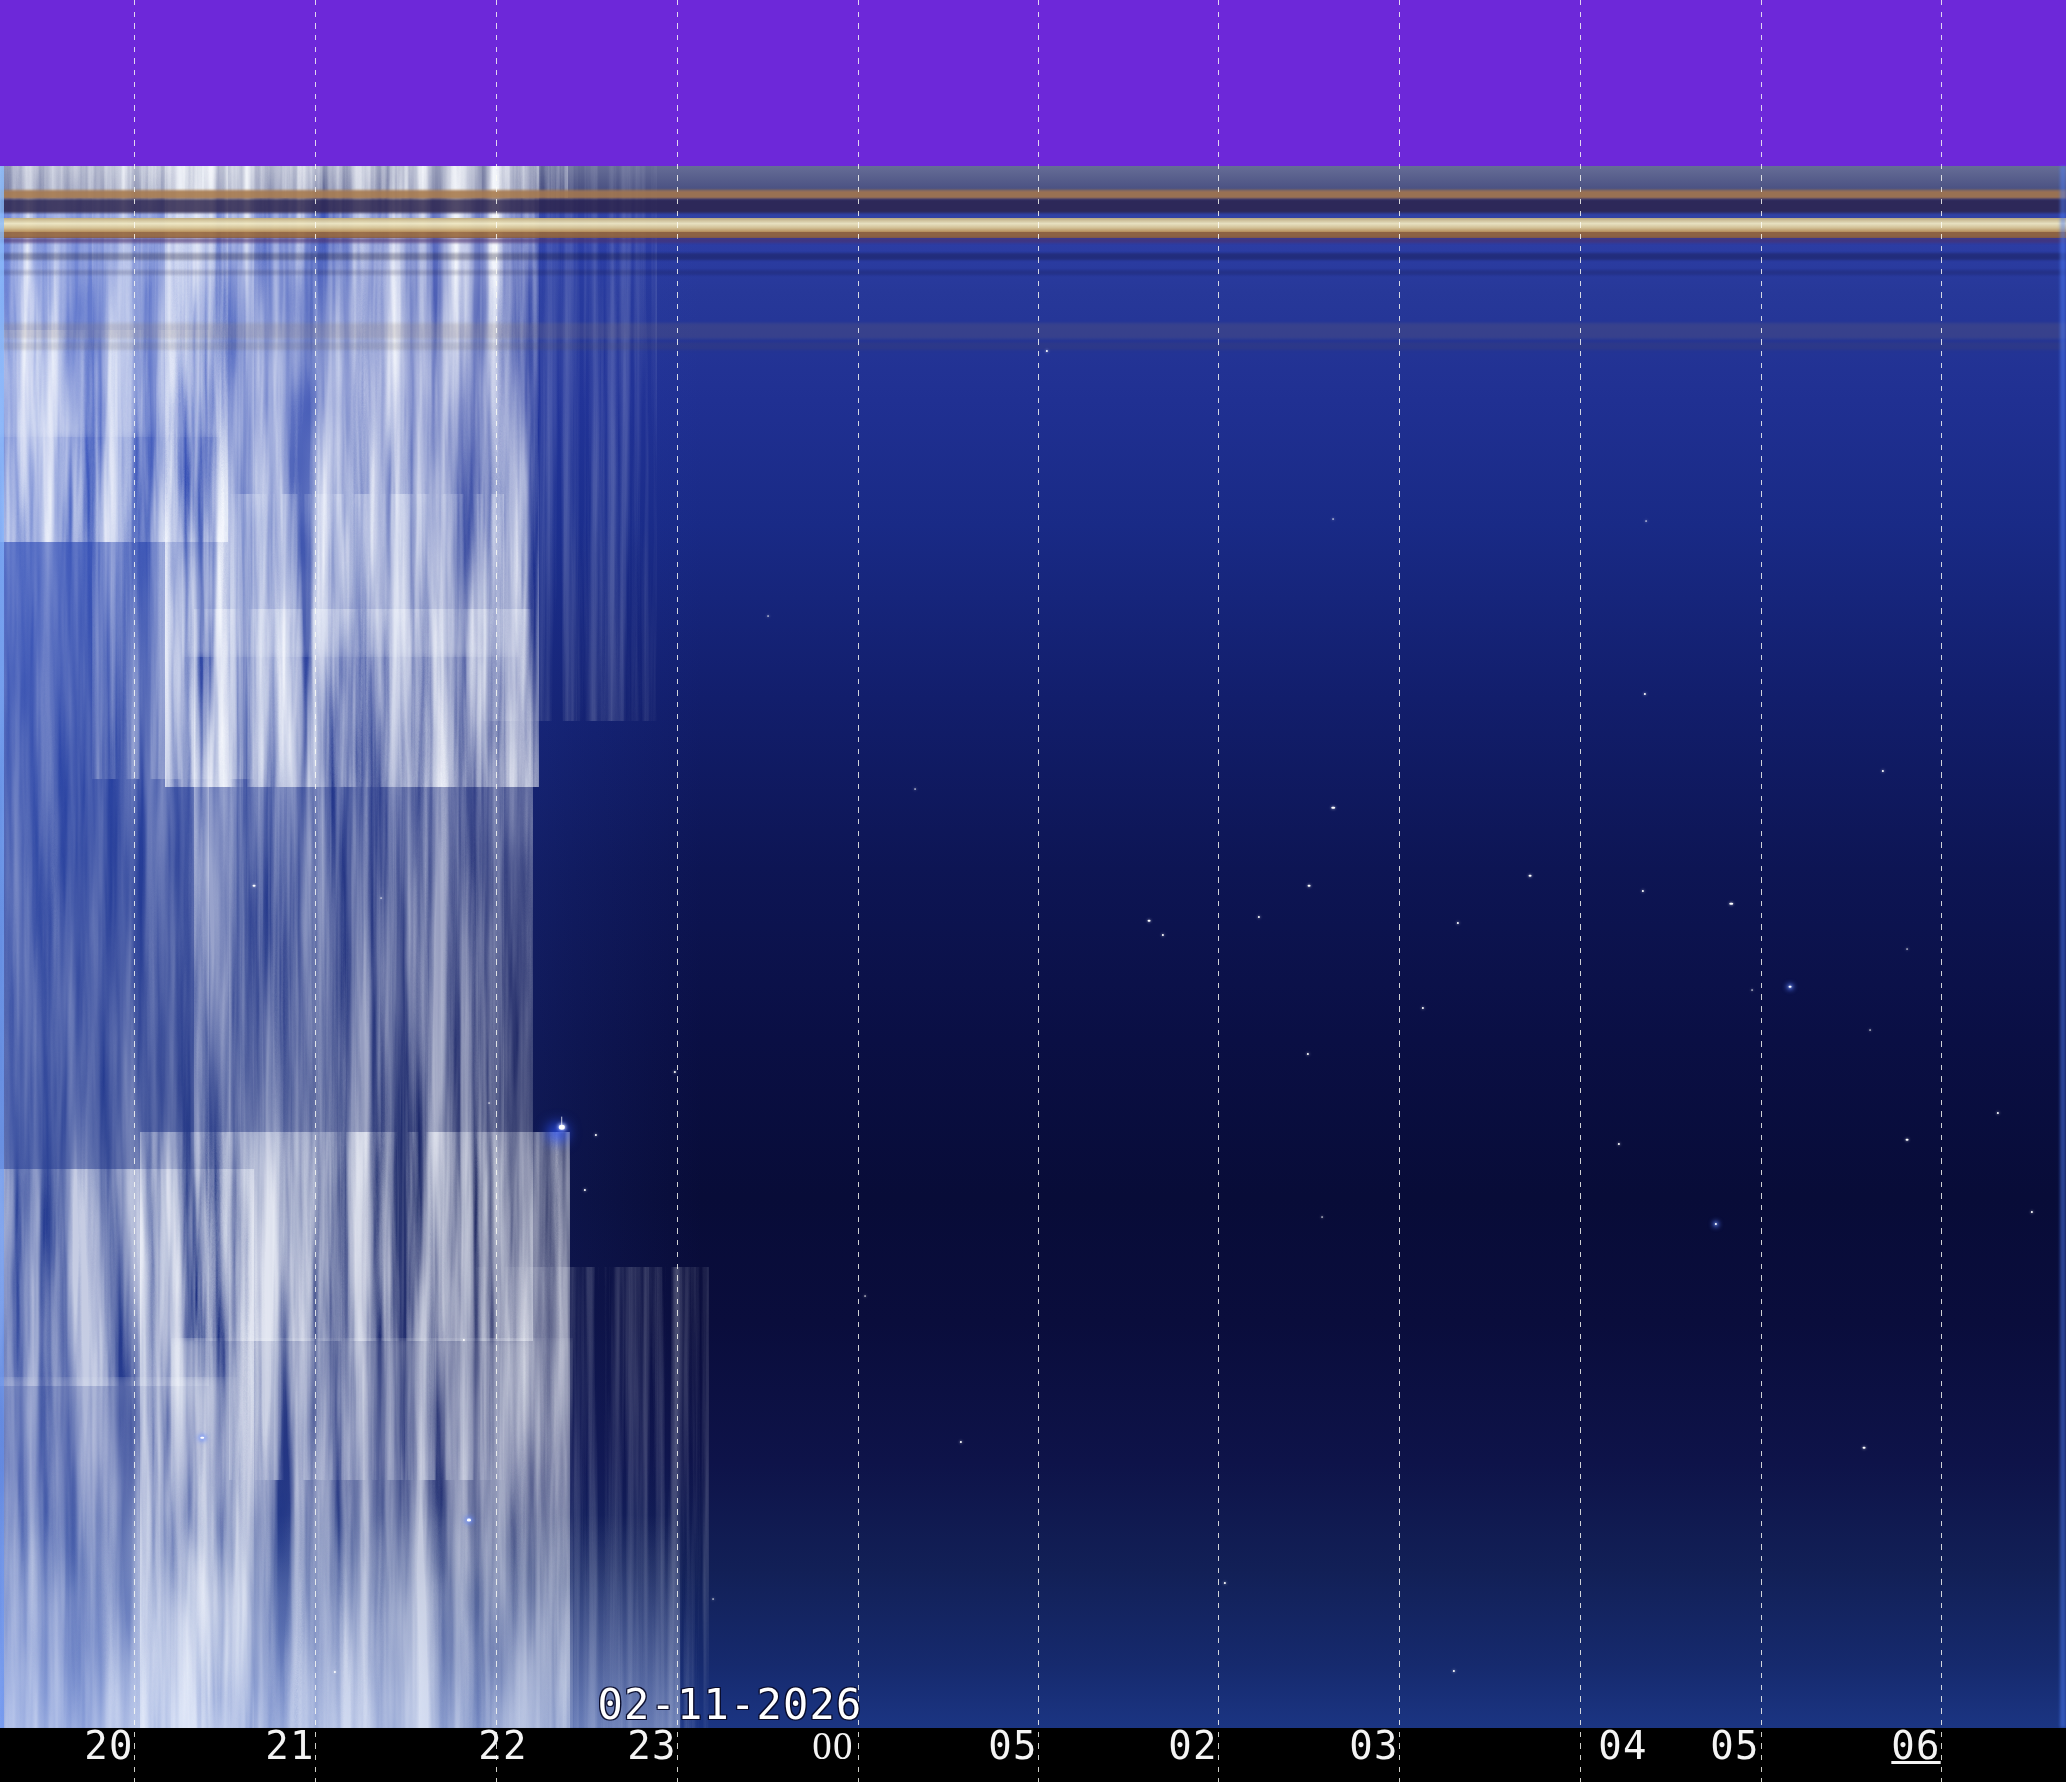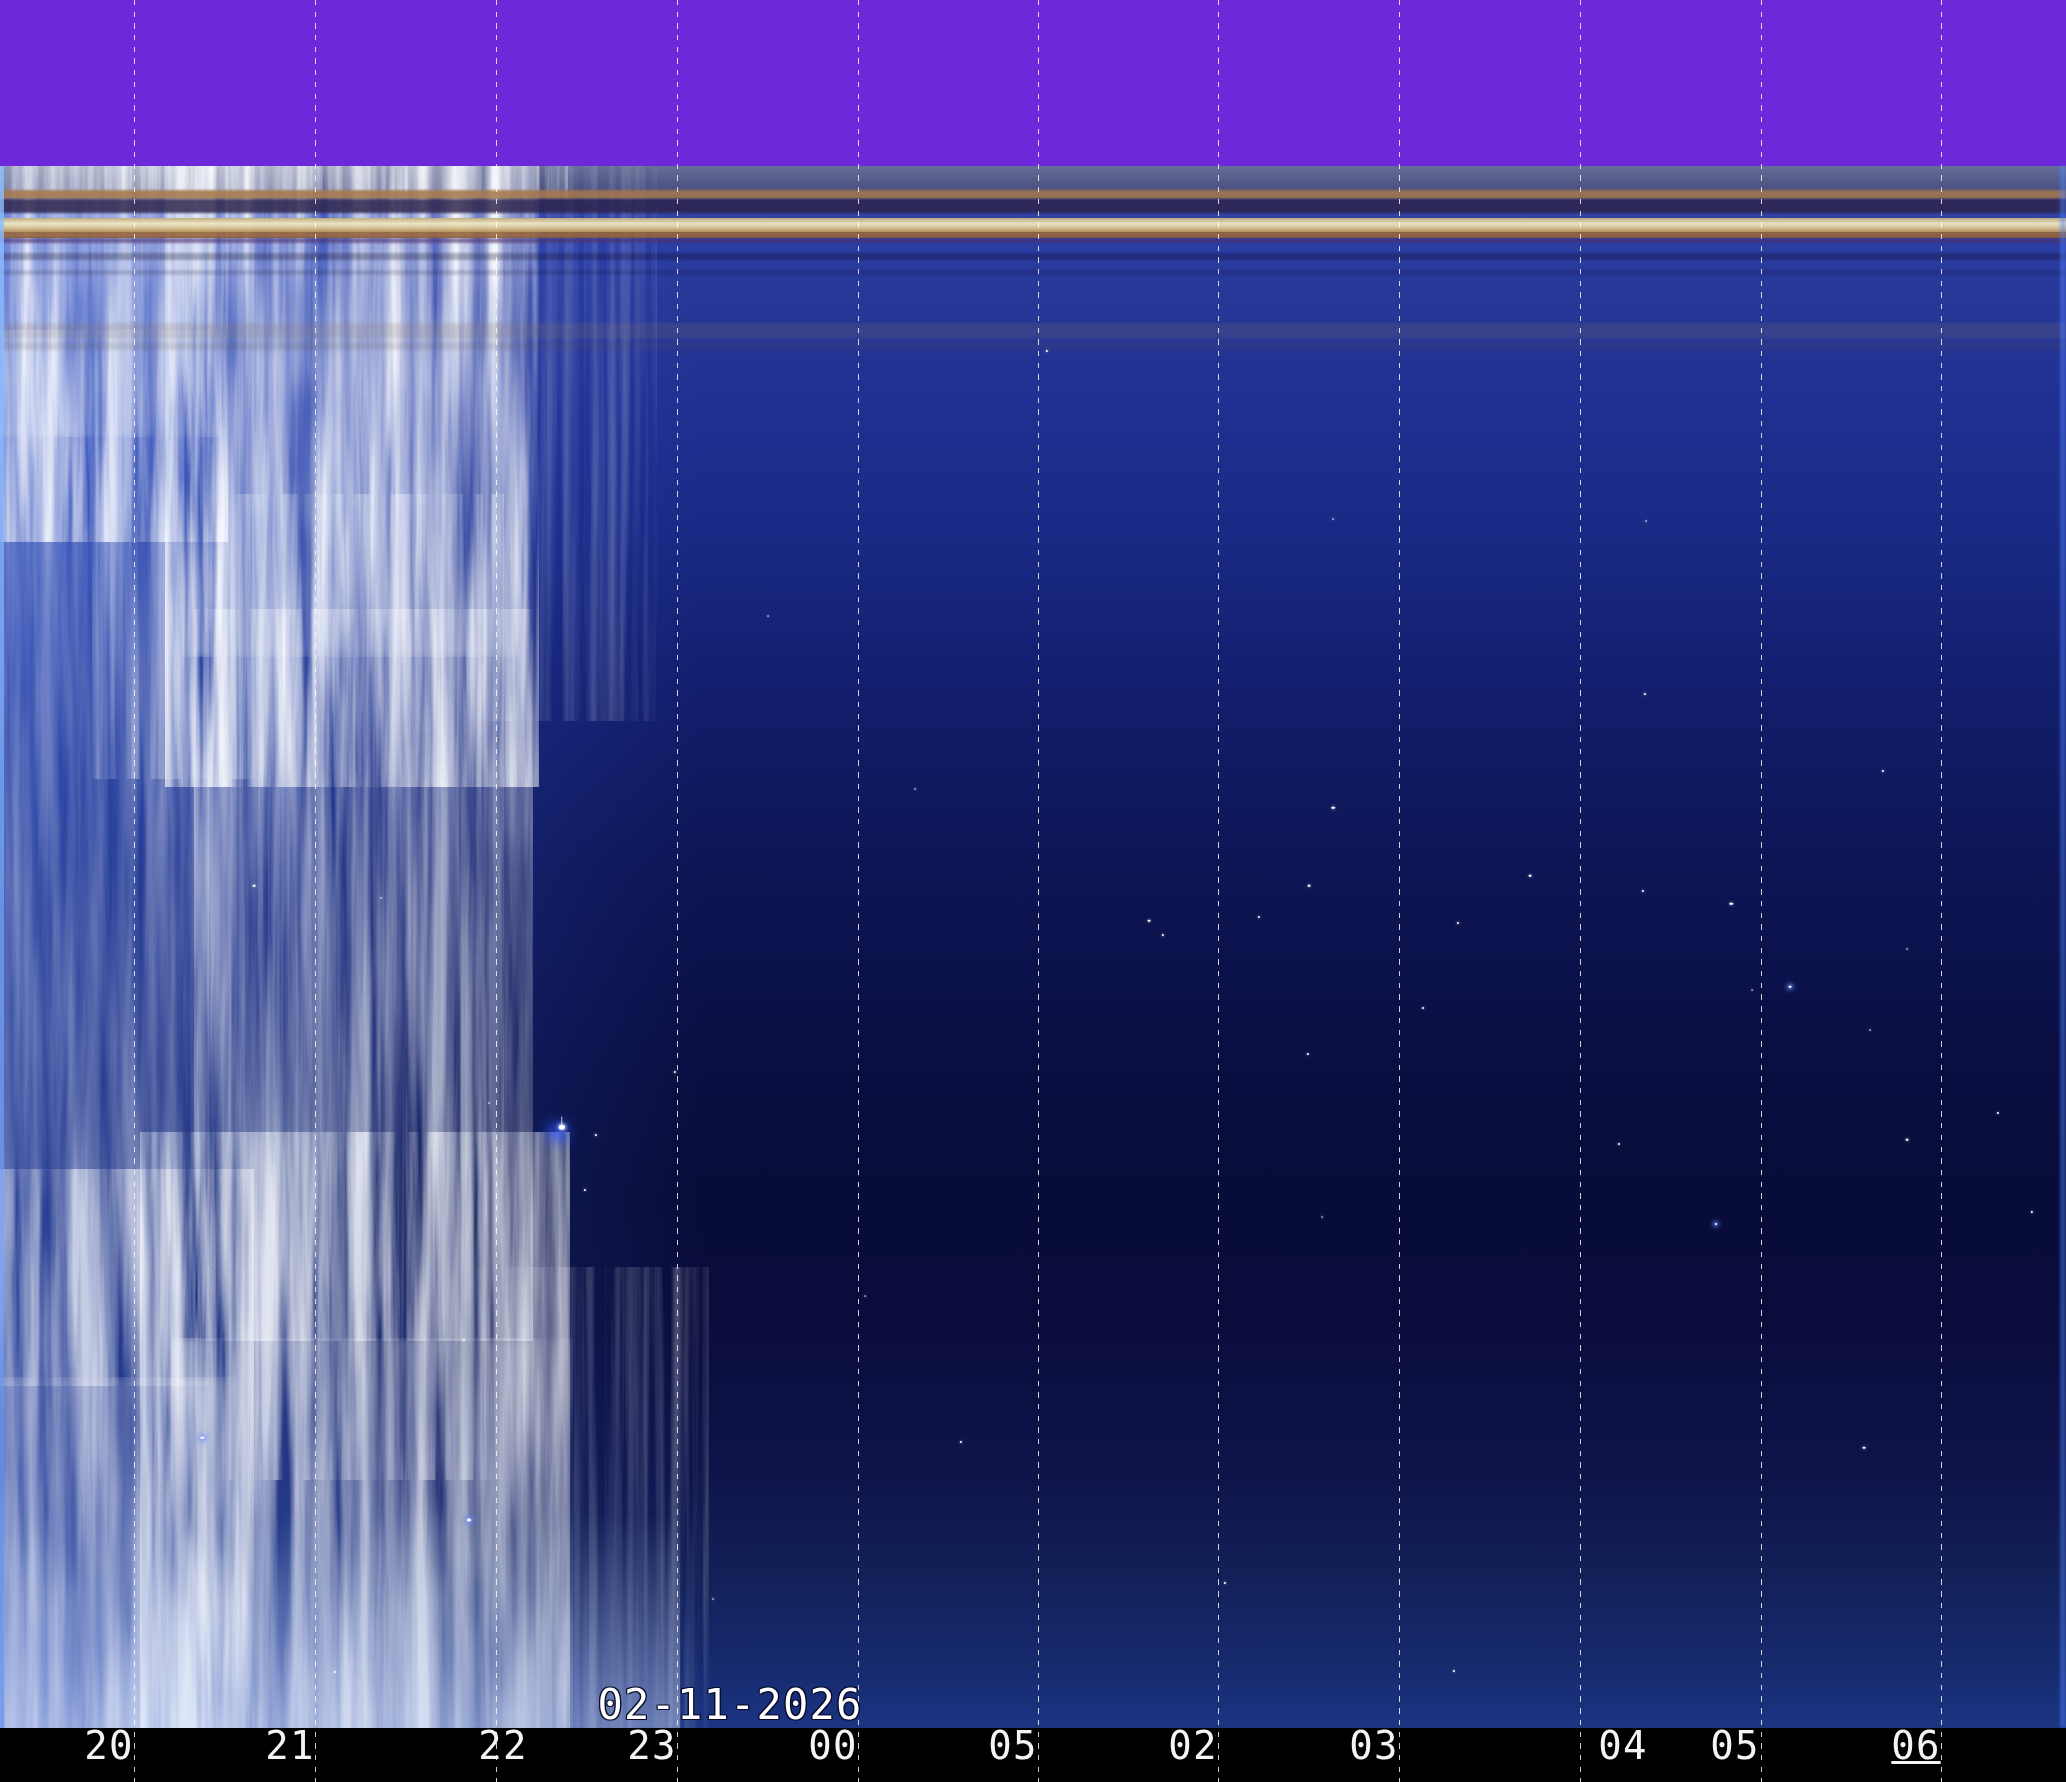--- a/index.html
+++ b/index.html
@@ -235,21 +235,21 @@
       <div class="gridline" style="left: 1399px;"></div>
       <div class="gridline" style="left: 1580px;"></div>
       <div class="gridline" style="left: 1761px;"></div>
       <div class="gridline" style="left: 1941px;"></div>
     </div>
   <div id="hourlabels">
       <div class="hour-label" style="left: 109px;">20</div>
       <div class="hour-label" style="left: 290px;">21</div>
       <div class="hour-label" style="left: 471px; margin-left: 32px;">22</div>
       <div class="hour-label" style="left: 652px;">23</div>
-      <div class="hour-label" style="left: 833px;">00</div>
+      <div class="hour-label" style="left: 833px; font-family: Liberation Serif, serif;">00</div>
       <div class="hour-label" style="left: 1013px;">05</div>
       <div class="hour-label" style="left: 1193px;">02</div>
       <div class="hour-label" style="left: 1374px;">03</div>
       <div class="hour-label" style="left: 1623px; text-align: right;">04</div>
       <div class="hour-label" style="left: 1735px;">05</div>
       <div class="hour-label" style="left: 1916px; text-decoration: underline;">06</div>
     </div>
 
   <div class="date-label">02-11-2026</div>
 </div>

